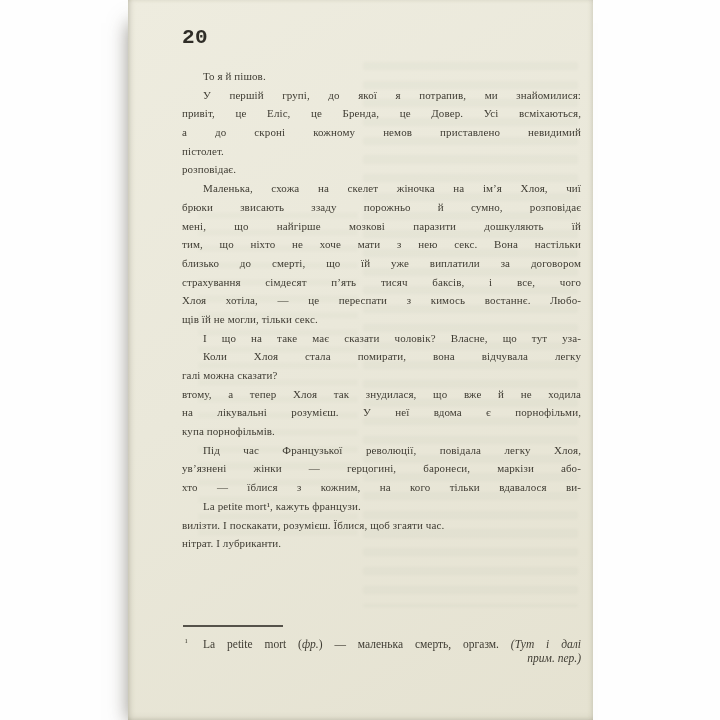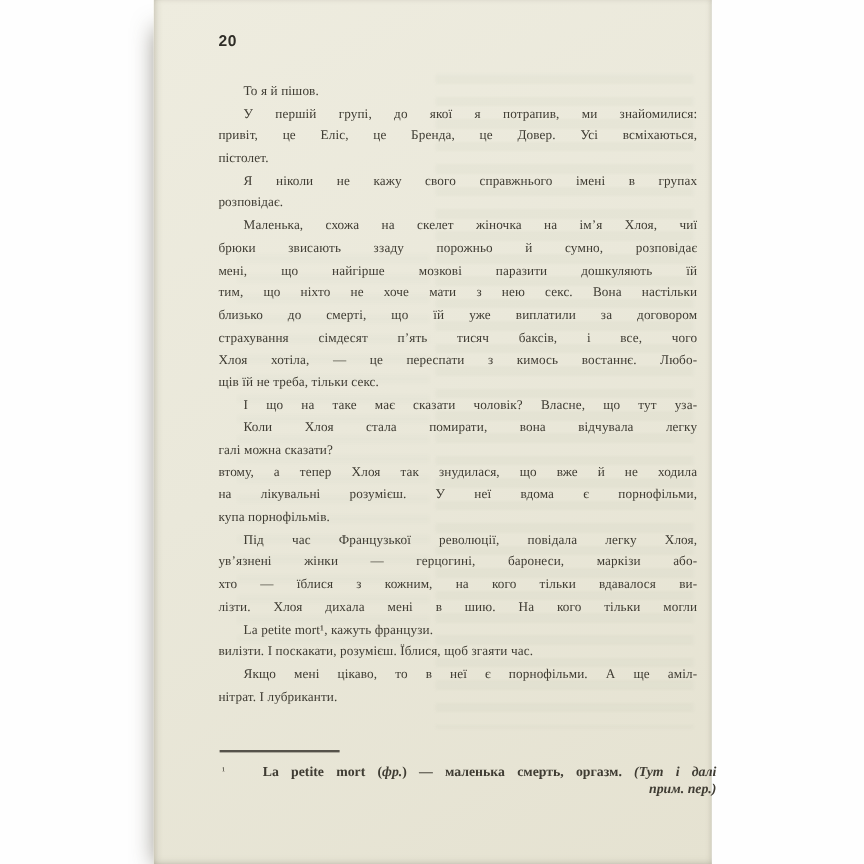--- a/index.html
+++ b/index.html
@@ -29,22 +29,22 @@
   .bleed{position:absolute;pointer-events:none;filter:blur(1.2px);}
   .bleed-a{left:235px;top:62px;width:215px;height:545px;opacity:.55;
     background:repeating-linear-gradient(180deg,
       rgba(128,148,122,.09) 0 8px,rgba(128,148,122,0) 8px 18.7px);}
   .bleed-b{left:70px;top:210px;width:160px;height:330px;opacity:.4;
     background:repeating-linear-gradient(180deg,
       rgba(128,148,122,.08) 2px 9px,rgba(128,148,122,0) 9px 18.7px);}
 
   .page-number{
     position:absolute;left:54px;top:26px;
-    font-family:Liberation Sans, sans-serif;
-    font-weight:700;font-size:13px;letter-spacing:.5px;color:var(--ink-dark);
+    font-family:Liberation Mono, monospace;
+    font-weight:700;font-size:21px;letter-spacing:.5px;color:var(--ink-dark);
   }
 
   .text-column{
     position:absolute;left:54px;top:67px;width:399px;
     font-size:11px;color:var(--ink);letter-spacing:.1px;
     overflow:hidden;
   }
   .ln{
     height:18.7px;line-height:18.7px;
     text-align:justify;text-align-last:justify;
@@ -56,63 +56,61 @@
     position:absolute;left:55px;top:625px;width:100px;height:2px;
     background:#55524a;border:none;
   }
   .footnote{
     position:absolute;left:57px;top:637px;width:396px;
     font-size:11.5px;color:var(--ink);line-height:14px;
   }
   .footnote .fn-marker{
     position:absolute;left:0;top:-2px;font-size:8.5px;
   }
-  .footnote .fn-text{margin-left:34px;width:378px;font-weight:bold;}
+  .footnote .fn-text{margin-left:18px;width:378px;}
   .fn-l1{text-align:justify;text-align-last:justify;height:14px;}
   .fn-l2{text-align:right;height:14px;}
   .it{font-style:italic;}
 </style>
 </head>
 <body>
 
 <div class="page">
 
   <div class="bleed bleed-a"></div>
   <div class="bleed bleed-b"></div>
 
   <div class="page-number">20</div>
 
   <div class="text-column">
     <div class="ln ind last">То я й пішов.</div>
     <div class="ln ind">У першій групі, до якої я потрапив, ми знайомилися:</div>
     <div class="ln">привіт, це Еліс, це Бренда, це Довер. Усі всміхаються,</div>
+    <div class="ln">а до скроні кожному немов приставлено невидимий</div>
     <div class="ln last">пістолет.</div>
-    <div class="ln ind">Я ніколи не кажу свого справжнього імені в групах</div>
     <div class="ln last">розповідає.</div>
     <div class="ln ind">Маленька, схожа на скелет жіночка на ім’я Хлоя, чиї</div>
     <div class="ln">брюки звисають ззаду порожньо й сумно, розповідає</div>
     <div class="ln">мені, що найгірше мозкові паразити дошкуляють їй</div>
     <div class="ln">тим, що ніхто не хоче мати з нею секс. Вона настільки</div>
     <div class="ln">близько до смерті, що їй уже виплатили за договором</div>
     <div class="ln">страхування сімдесят п’ять тисяч баксів, і все, чого</div>
     <div class="ln">Хлоя хотіла, — це переспати з кимось востаннє. Любо-</div>
-    <div class="ln last">щів їй не треба, тільки секс.</div>
+    <div class="ln last">щів їй не могли, тільки секс.</div>
     <div class="ln ind">І що на таке має сказати чоловік? Власне, що тут уза-</div>
     <div class="ln ind">Коли Хлоя стала помирати, вона відчувала легку</div>
     <div class="ln last">галі можна сказати?</div>
     <div class="ln">втому, а тепер Хлоя так знудилася, що вже й не ходила</div>
     <div class="ln">на лікувальні розумієш. У неї вдома є порнофільми,</div>
     <div class="ln last">купа порнофільмів.</div>
     <div class="ln ind">Під час Французької революції, повідала легку Хлоя,</div>
     <div class="ln">ув’язнені жінки — герцогині, баронеси, маркізи або-</div>
     <div class="ln">хто — їблися з кожним, на кого тільки вдавалося ви-</div>
-    <div class="ln">лізти. Хлоя дихала мені в шию. На кого тільки могли</div>
     <div class="ln ind last">La petite mort¹, кажуть французи.</div>
     <div class="ln last">вилізти. І поскакати, розумієш. Їблися, щоб згаяти час.</div>
-    <div class="ln ind">Якщо мені цікаво, то в неї є порнофільми. А ще аміл-</div>
     <div class="ln last">нітрат. І лубриканти.</div>
   </div>
 
   <div class="footnote-rule"></div>
 
   <div class="footnote">
     <span class="fn-marker">¹</span>
     <div class="fn-text">
       <div class="fn-l1"><span>La petite mort (</span><span class="it">фр.</span><span>) — маленька смерть, оргазм. </span><span class="it">(Тут і далі</span></div>
       <div class="fn-l2"><span class="it">прим. пер.)</span></div>

